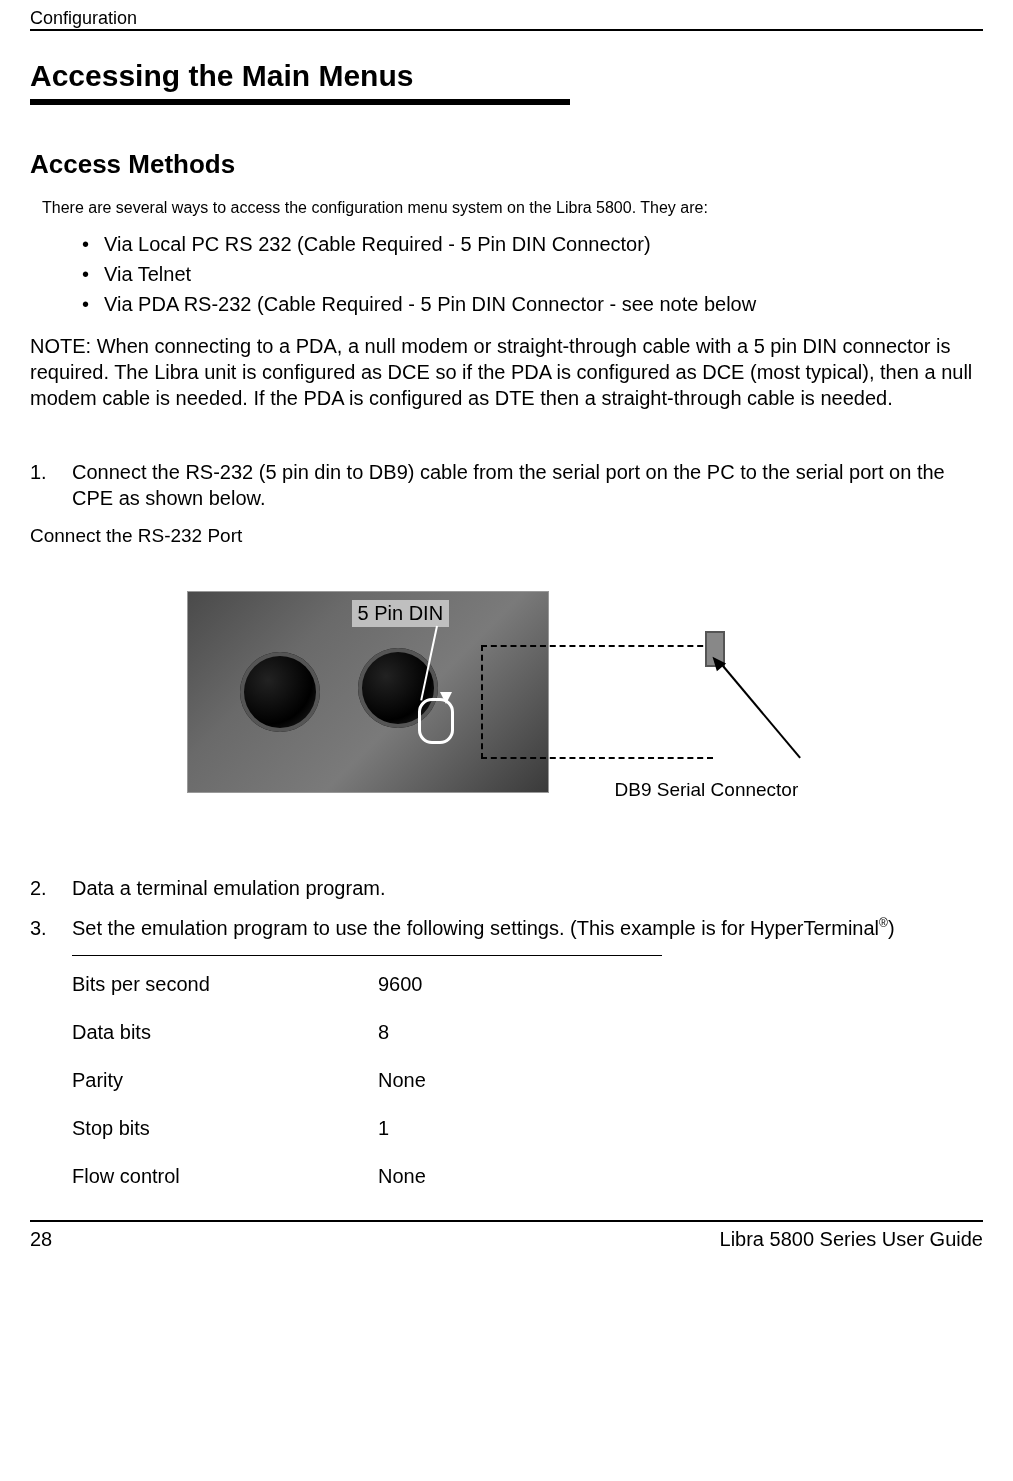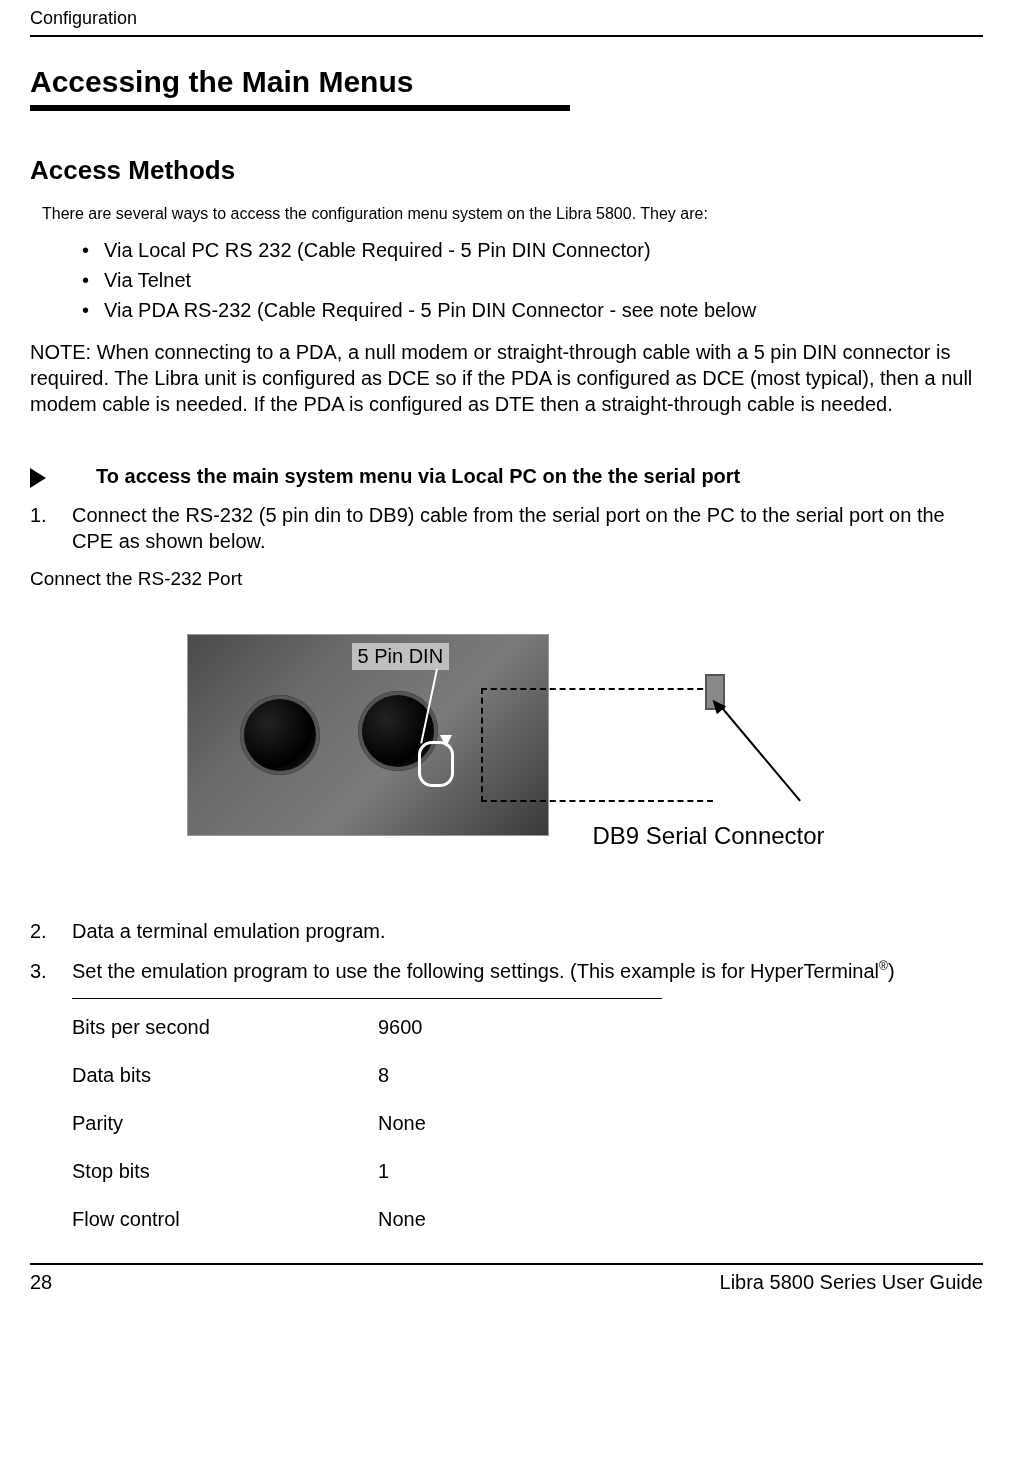--- a/index.html
+++ b/index.html
@@ -10,21 +10,21 @@
     color: #000;
     width: 1013px;
   }
   .page {
     padding: 8px 30px 20px 30px;
     box-sizing: border-box;
   }
   .running-head {
     font-size: 18px;
     border-bottom: 2px solid #000;
-    padding-bottom: 6px;
+    padding-bottom: 0;
     margin-bottom: 28px;
   }
   .h1 {
     font-size: 30px;
     font-weight: bold;
     margin: 8px 0 6px 0;
   }
   .h1-rule {
     height: 6px;
     background: #000;
@@ -177,22 +177,22 @@
     position: absolute;
     left: 524px; top: 84px;
     width: 0; height: 0;
     border-left: 6px solid transparent;
     border-right: 6px solid transparent;
     border-bottom: 14px solid #000;
     transform: rotate(-40deg);
   }
   .label-db9 {
     position: absolute;
-    left: 406px; top: 208px;
-    font-size: 24px;
+    left: 428px; top: 208px;
+    font-size: 19px;
     white-space: nowrap;
   }
   .settings-table {
     margin: 14px 0 0 42px;
     border-top: 1px solid #000;
     width: 590px;
   }
   .settings-row {
     display: flex;
     font-size: 20px;
@@ -226,24 +226,20 @@
   <p class="body-text">There are several ways to access the configuration menu system on the Libra 5800. They are:</p>
 
   <div class="bullets">
     <div class="bullet">Via Local PC RS 232 (Cable Required - 5 Pin DIN Connector)</div>
     <div class="bullet">Via Telnet</div>
     <div class="bullet">Via PDA RS-232 (Cable Required - 5 Pin DIN Connector - see note below</div>
   </div>
 
   <p class="note">NOTE: When connecting to a PDA, a null modem or straight-through cable with a 5 pin DIN connector is required. The Libra unit is configured as DCE so if the PDA is configured as DCE (most typical), then a null modem cable is needed. If the PDA is configured as DTE then a straight-through cable is needed.</p>
 
-  <div class="proc-head">
-    <div class="arrow"></div>
-    <div class="proc-title">To access the main system menu via Local PC on the the serial port</div>
-  </div>
 
   <div class="step">
     <div class="step-num">1.</div>
     <div>Connect the RS-232 (5 pin din to DB9) cable from the serial port on the PC to the serial port on the CPE as shown below.</div>
   </div>
 
   <div class="fig-caption">Connect the RS-232 Port</div>
 
   <div class="figure-wrap">
     <div class="figure">

